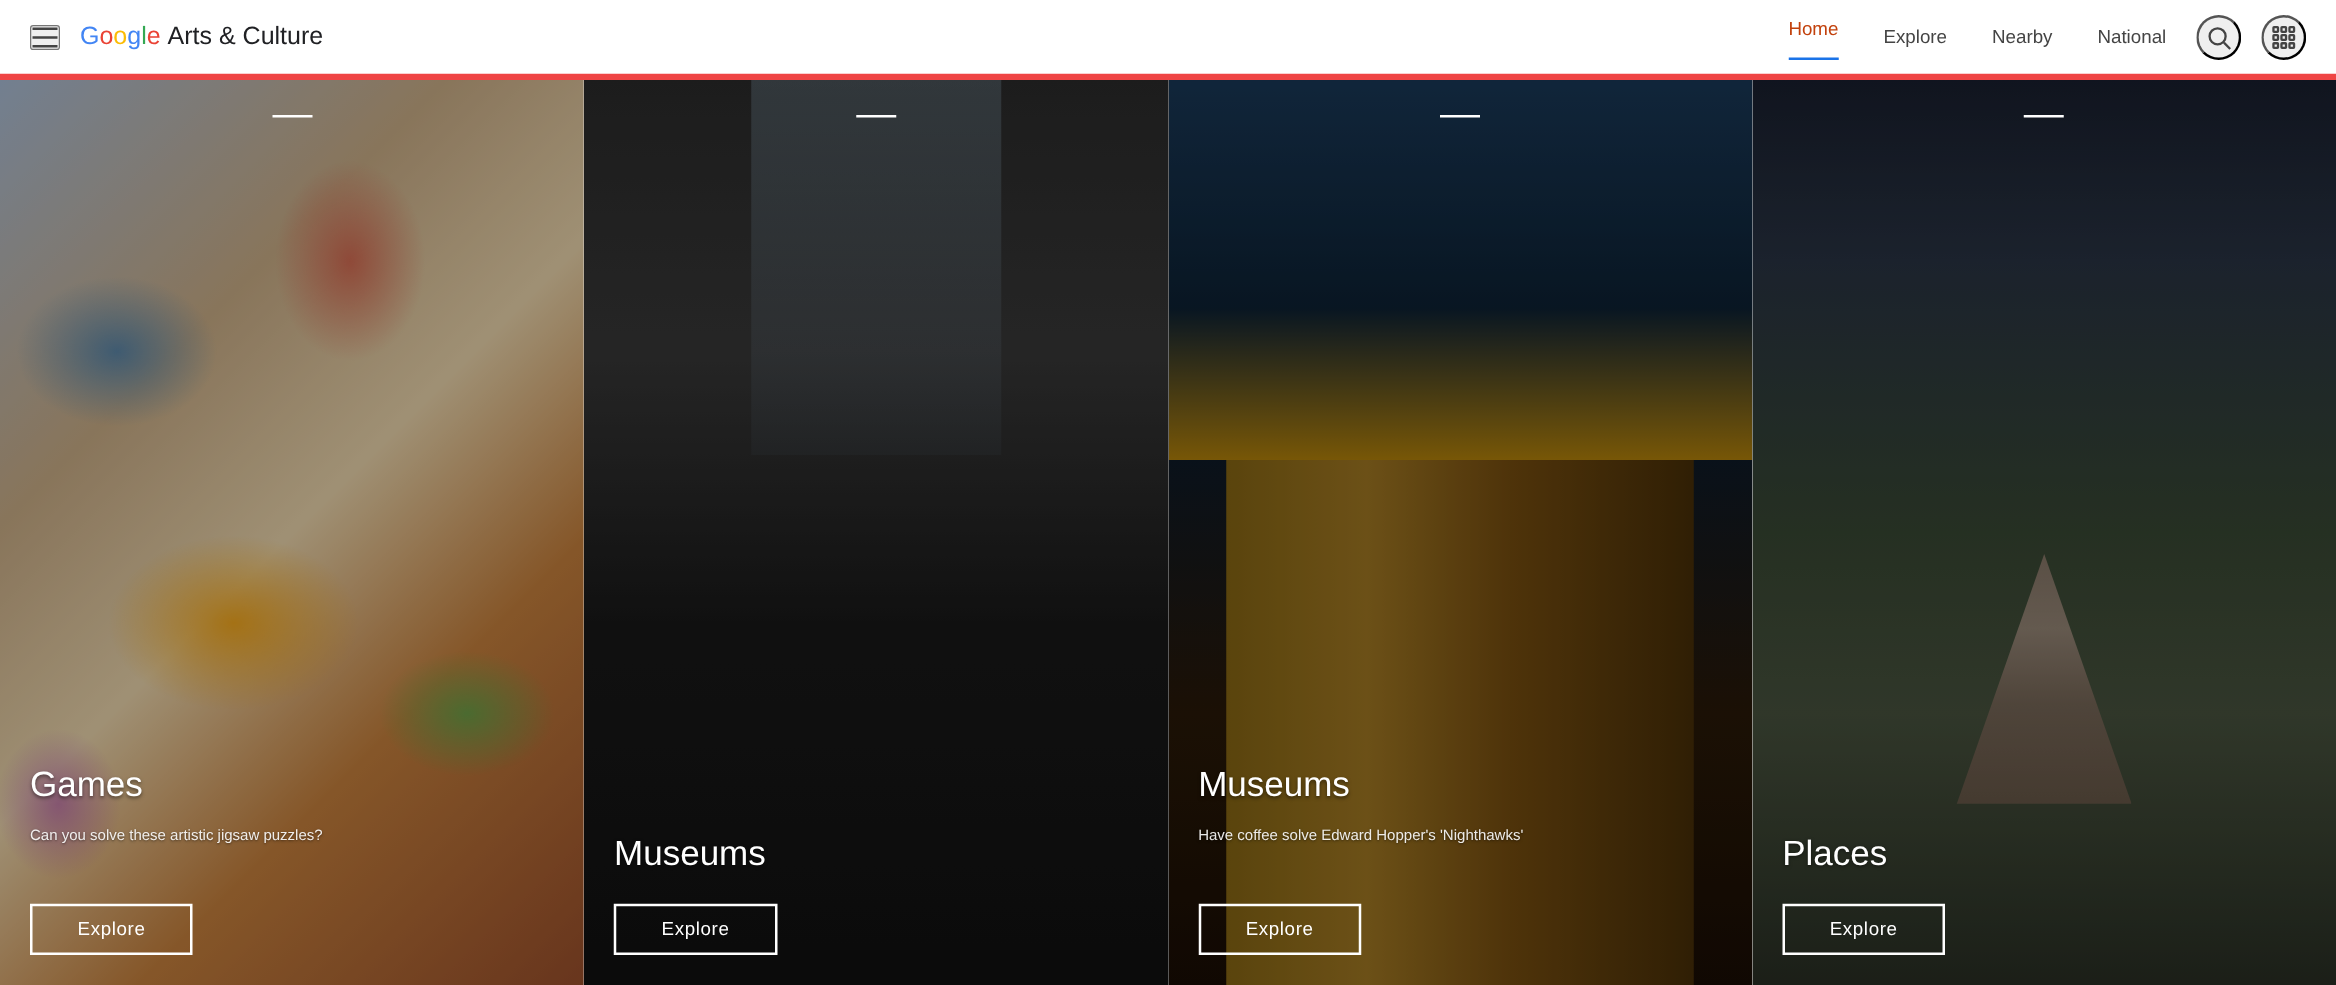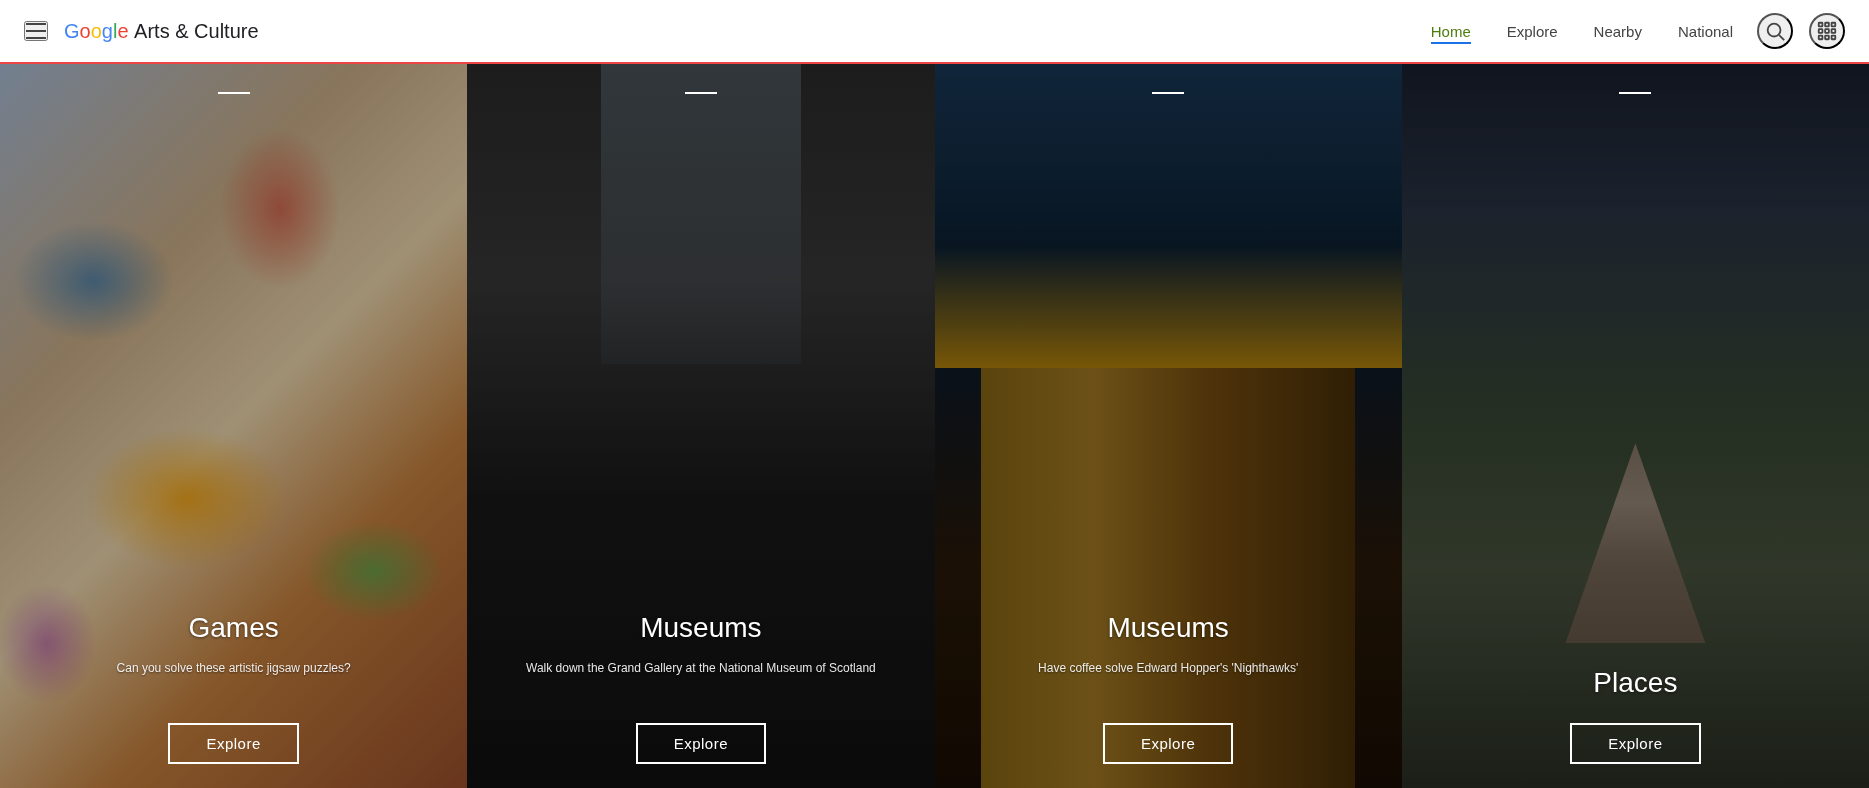--- a/index.html
+++ b/index.html
@@ -11,21 +11,21 @@
       min-height: 788px;
       overflow-x: hidden;
     }
 
     
     .header {
       display: flex;
       align-items: center;
       height: 64px;
       padding: 0 24px;
-      border-bottom: 2px solid #ef4444;
+      border-bottom: 5px solid #ef4444;
       position: relative;
       z-index: 10;
       background: #fff;
     }
 
     .hamburger {
       cursor: pointer;
       margin-right: 16px;
       display: flex;
       flex-direction: column;
@@ -61,23 +61,23 @@
       margin-right: 24px;
     }
     .nav-item {
       font-size: 15px;
       color: #444;
       cursor: pointer;
       padding: 4px 0;
       text-decoration: none;
     }
     .nav-item.active {
-      color: #4d7c0f;
+      color: #c2410c;
       border-bottom: 2px solid #1a73e8;
-      padding-bottom: 2px;
+      padding-bottom: 14px;
     }
 
     .header-icons {
       display: flex;
       align-items: center;
       gap: 16px;
     }
     .icon-btn {
       cursor: pointer;
       width: 36px;
@@ -190,21 +190,21 @@
     }
 
     .card-content {
       position: absolute;
       bottom: 0;
       left: 0;
       right: 0;
       padding: 24px;
       display: flex;
       flex-direction: column;
-      align-items: center;
+      align-items: flex-start;
       gap: 10px;
     }
 
     .card-accent-line {
       width: 32px;
       height: 2px;
       background: #fff;
       position: absolute;
       top: 28px;
       left: 50%;
@@ -309,21 +309,20 @@
       <button class="explore-btn">Explore</button>
     </div>
   </div>
 
   <div class="card card-museums">
     <div class="card-bg-div"></div>
     <div class="card-overlay"></div>
     <div class="card-accent-line"></div>
     <div class="card-content">
       <h2 class="card-title">Museums</h2>
-      <p class="card-subtitle">Walk down the Grand Gallery at the National Museum of Scotland</p>
       <button class="explore-btn">Explore</button>
     </div>
   </div>
 
   <div class="card card-artworks">
     <div class="card-bg-div"></div>
     <div class="card-overlay"></div>
     <div class="card-accent-line"></div>
     <div class="card-content">
       <h2 class="card-title">Museums</h2>

